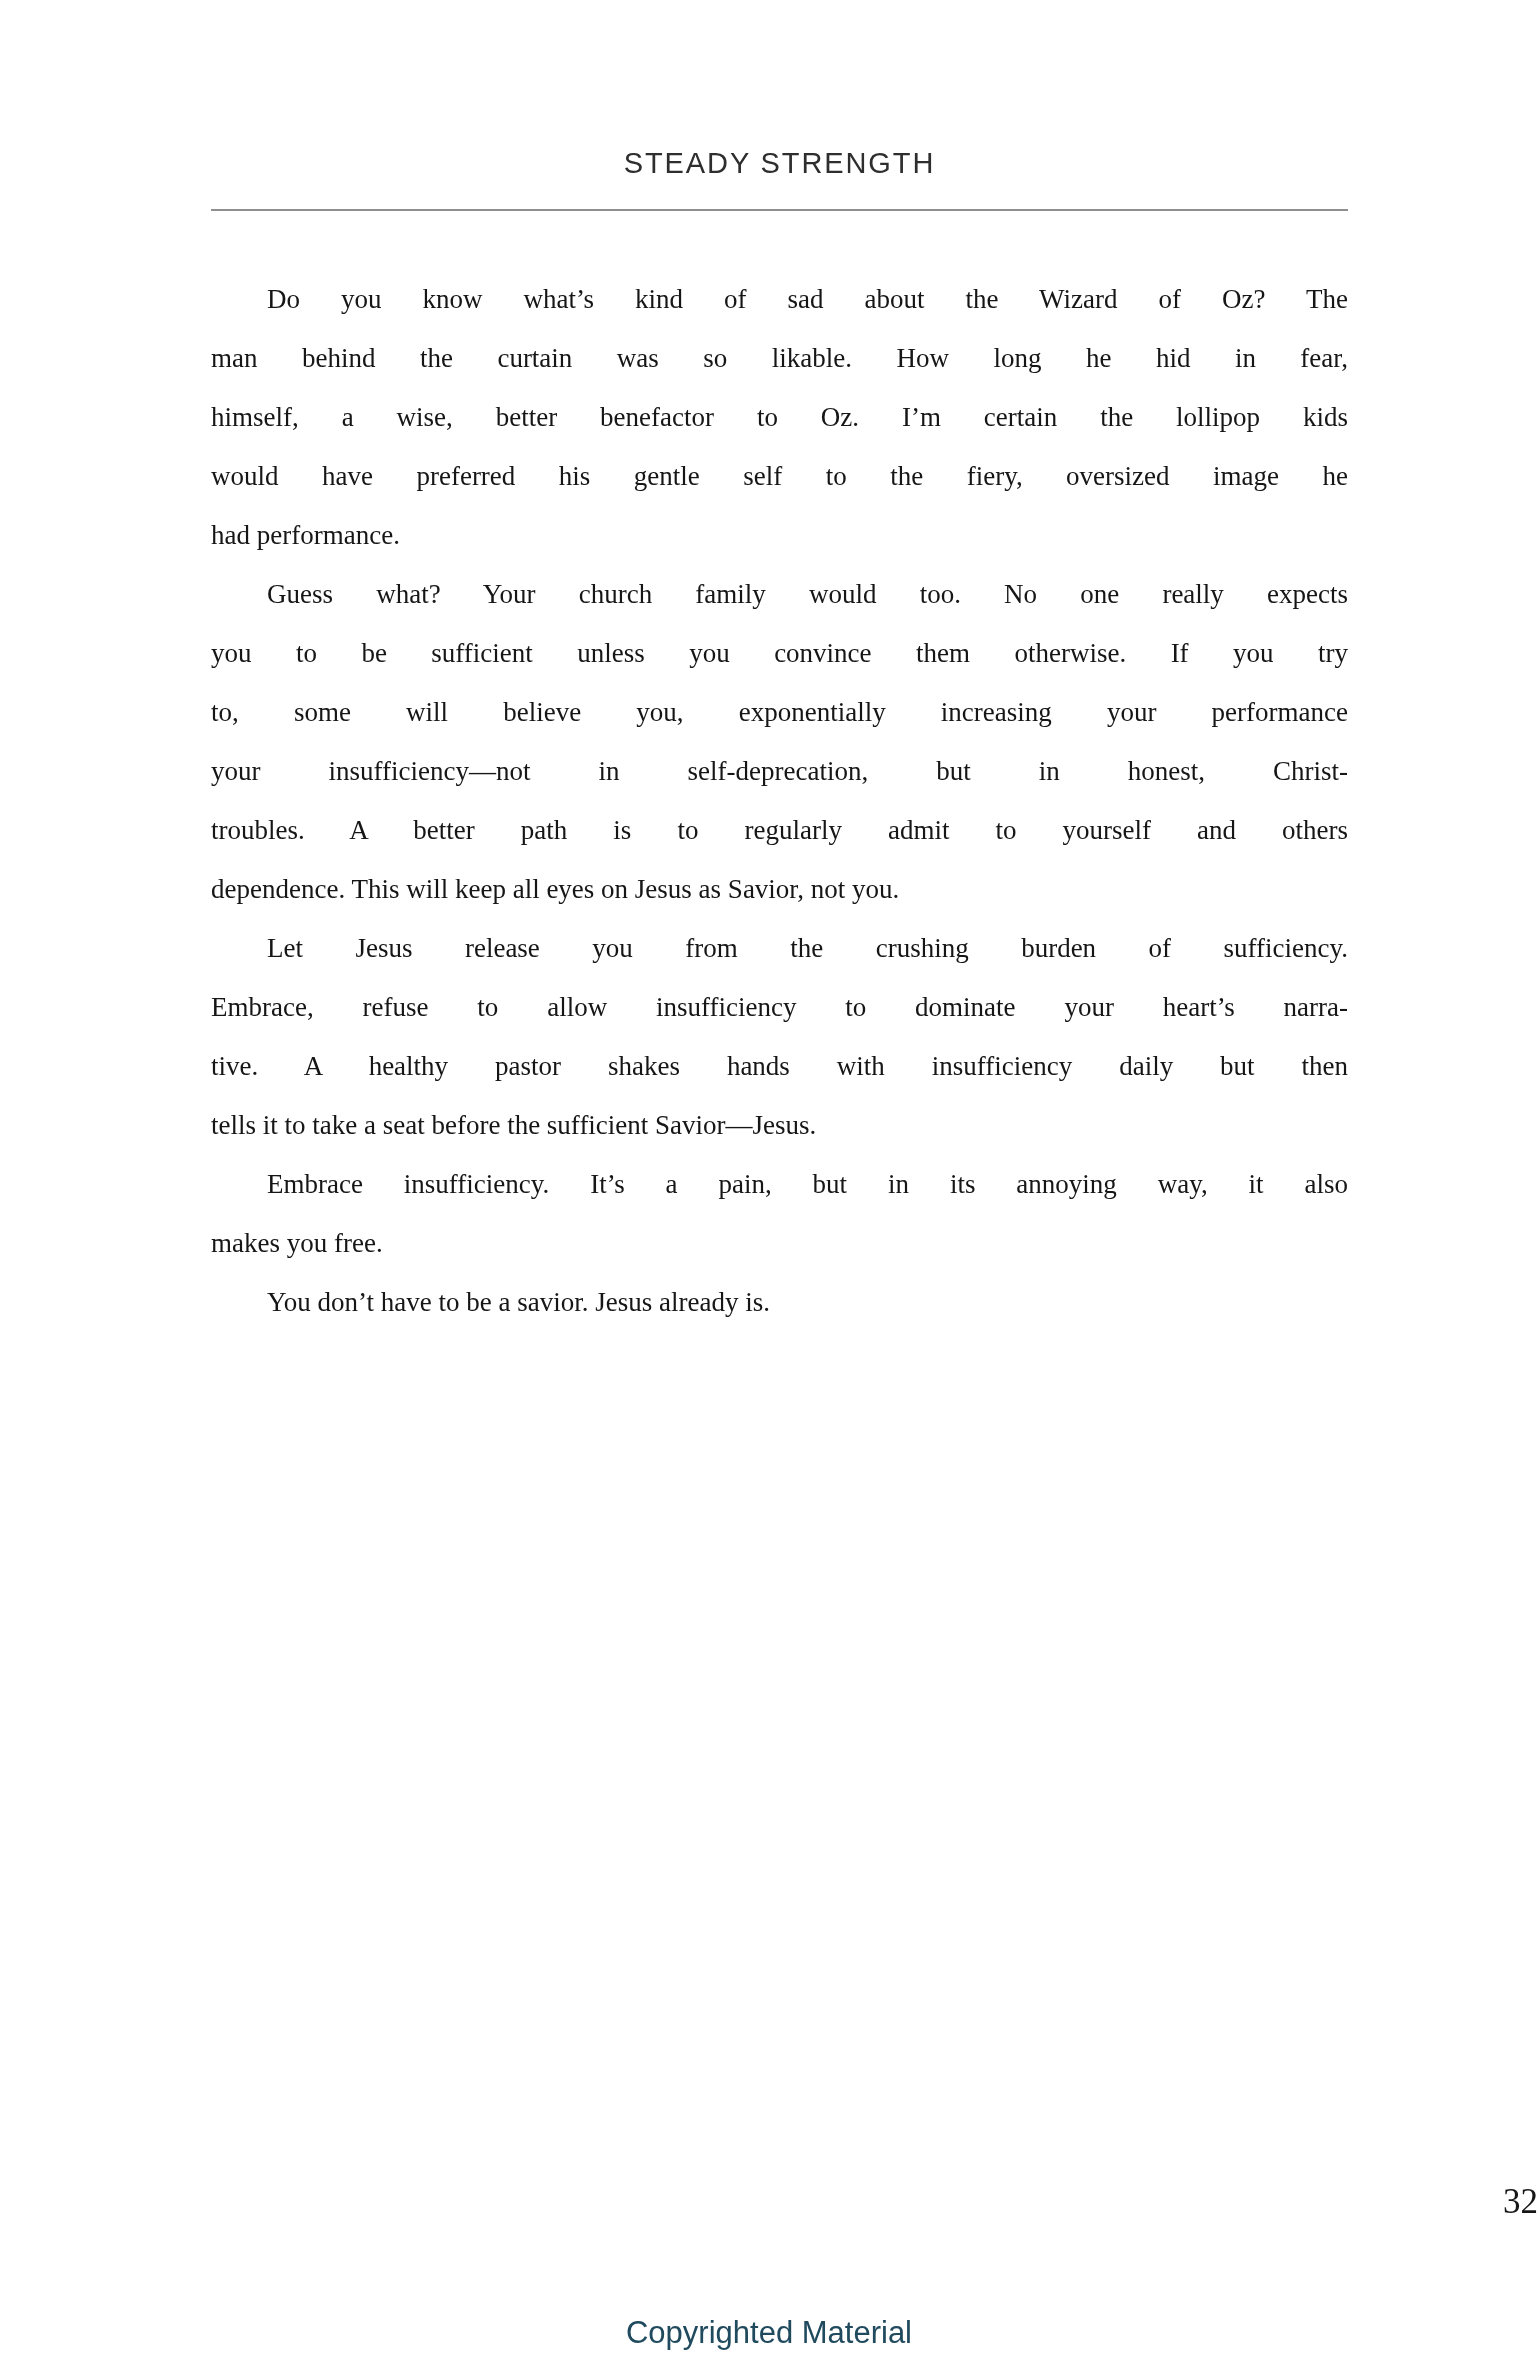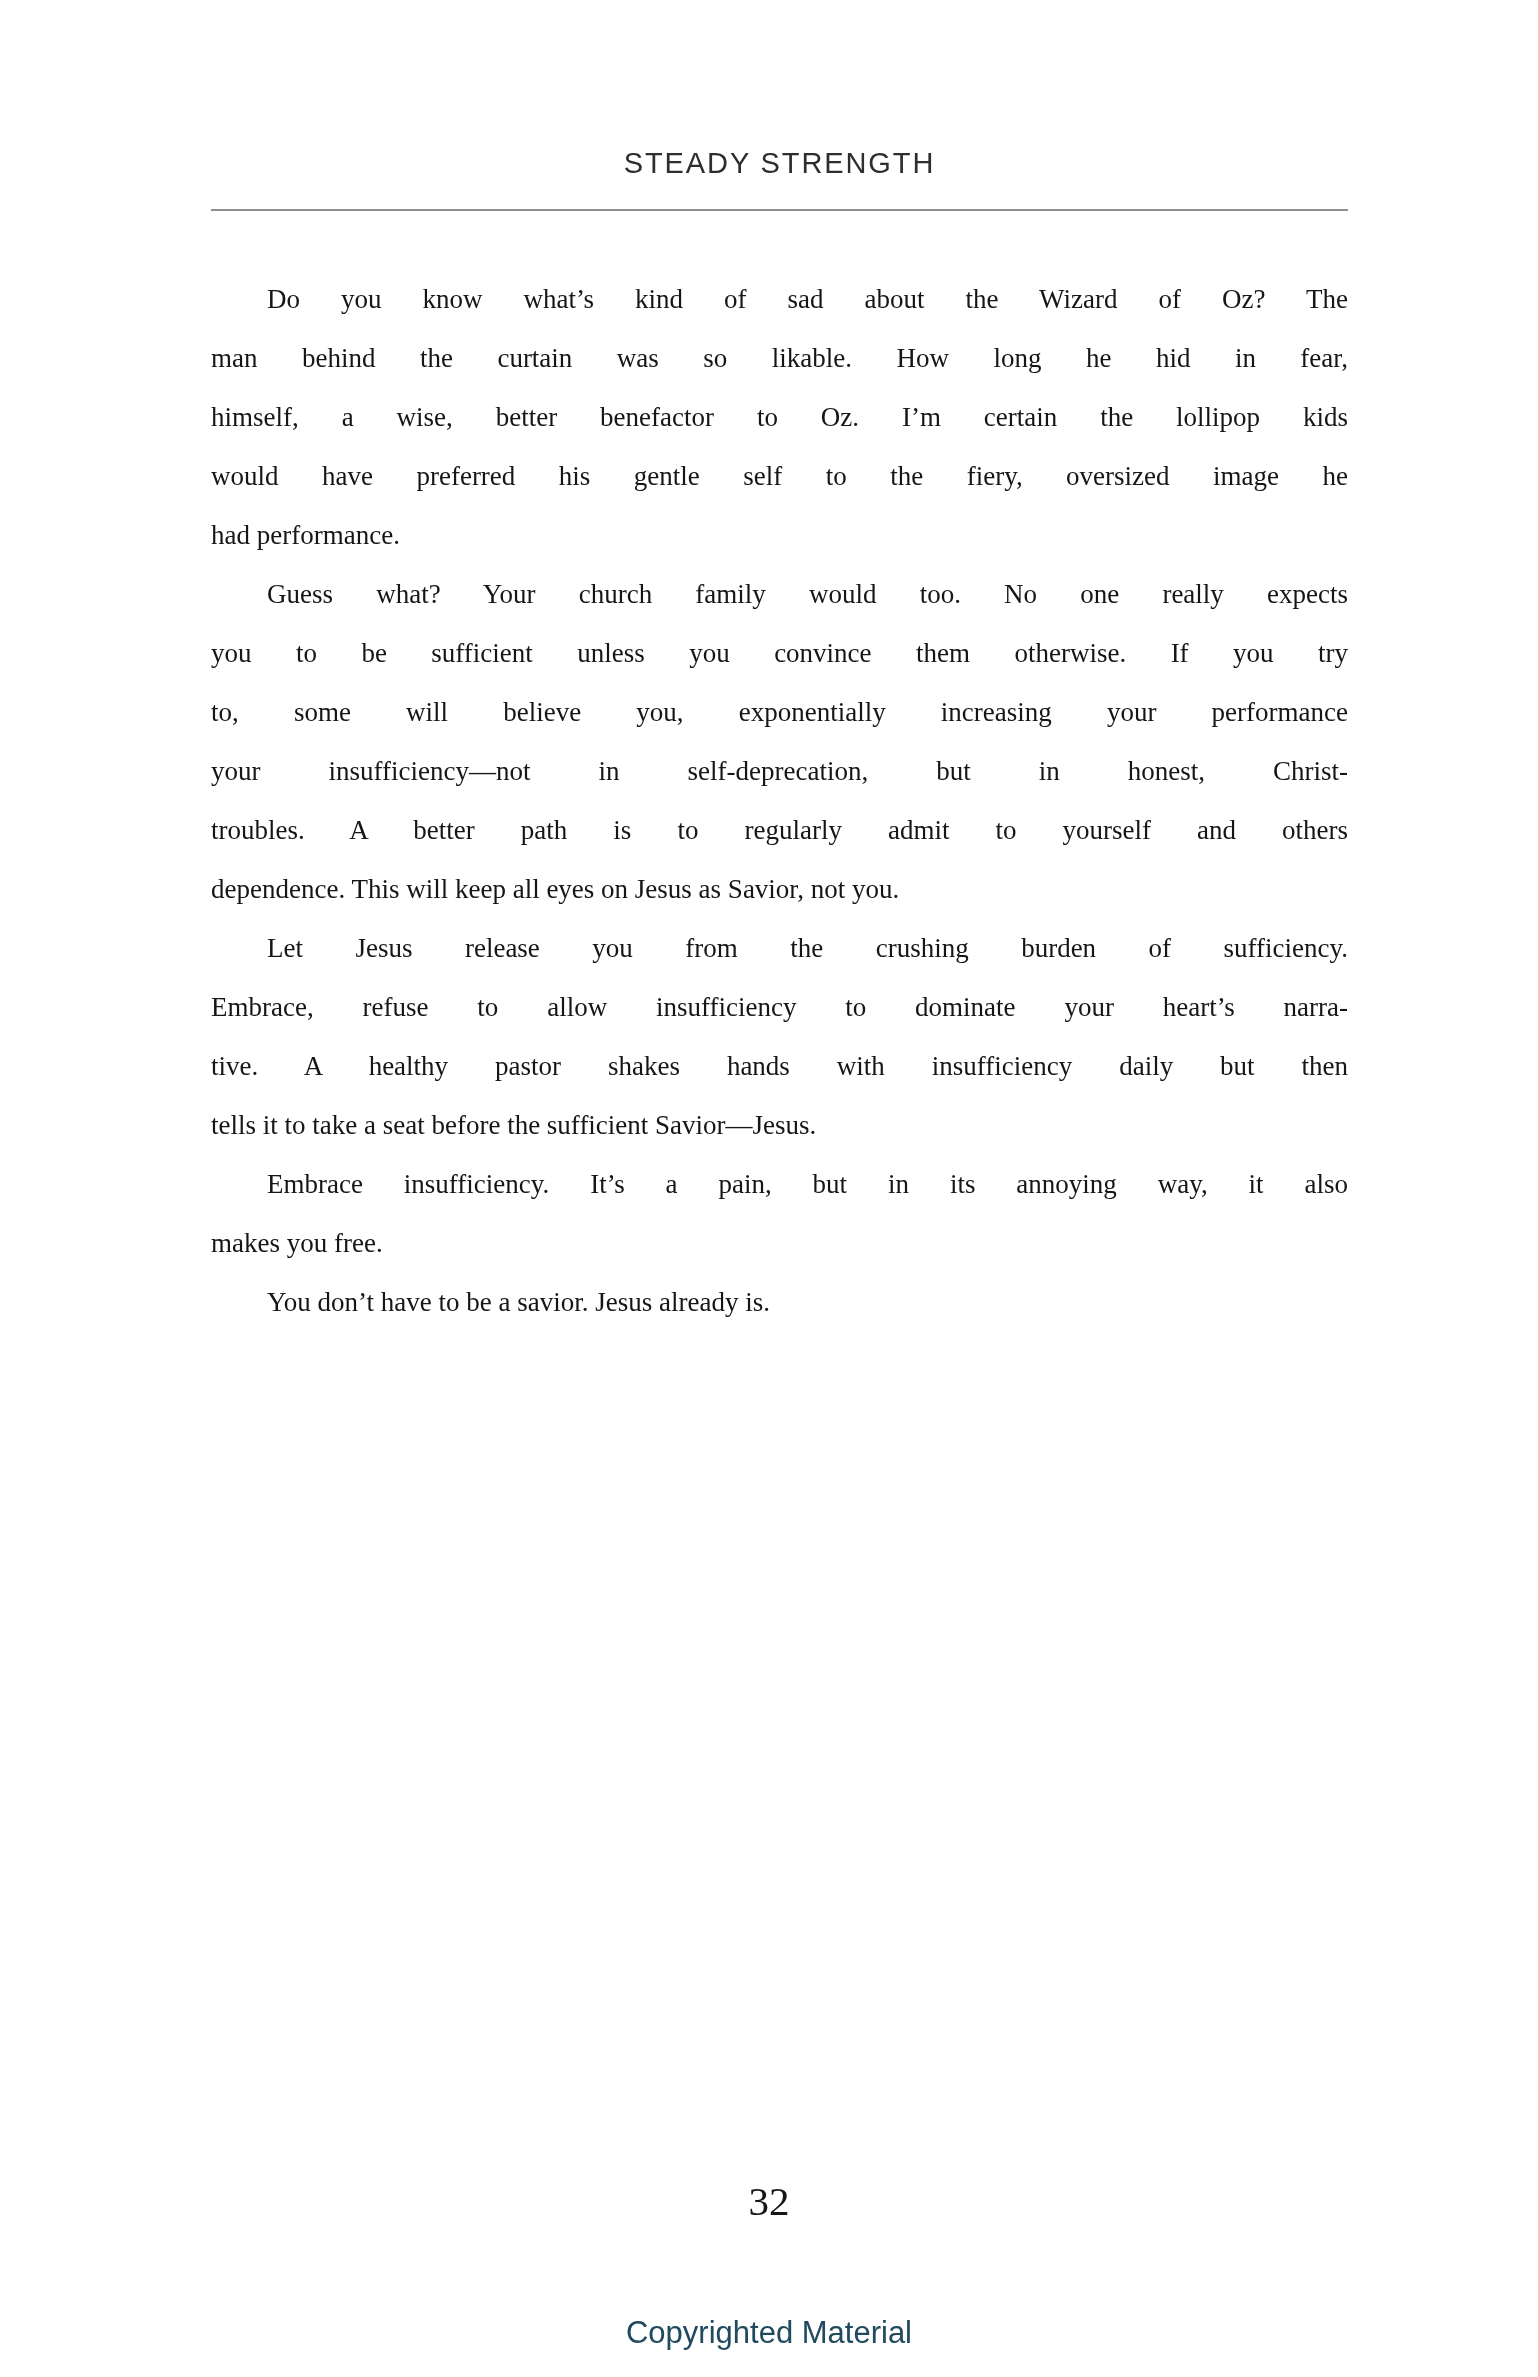--- a/index.html
+++ b/index.html
@@ -56,22 +56,22 @@
   }
   .body-text .line.last {
     text-align: left;
     text-align-last: left;
   }
   .page-number {
     position: absolute;
     top: 2181px;
     left: 0;
     width: 1538px;
-    text-align: center;
-    font-size: 41px;
+    text-align: right;
+    font-size: 35px;
     line-height: 41px;
     color: var(--body-color, #161616);
   }
   .copyright {
     position: absolute;
     top: 2314px;
     left: 0;
     width: 1538px;
     text-align: center;
     font-family: "Liberation Sans", "DejaVu Sans", sans-serif;

